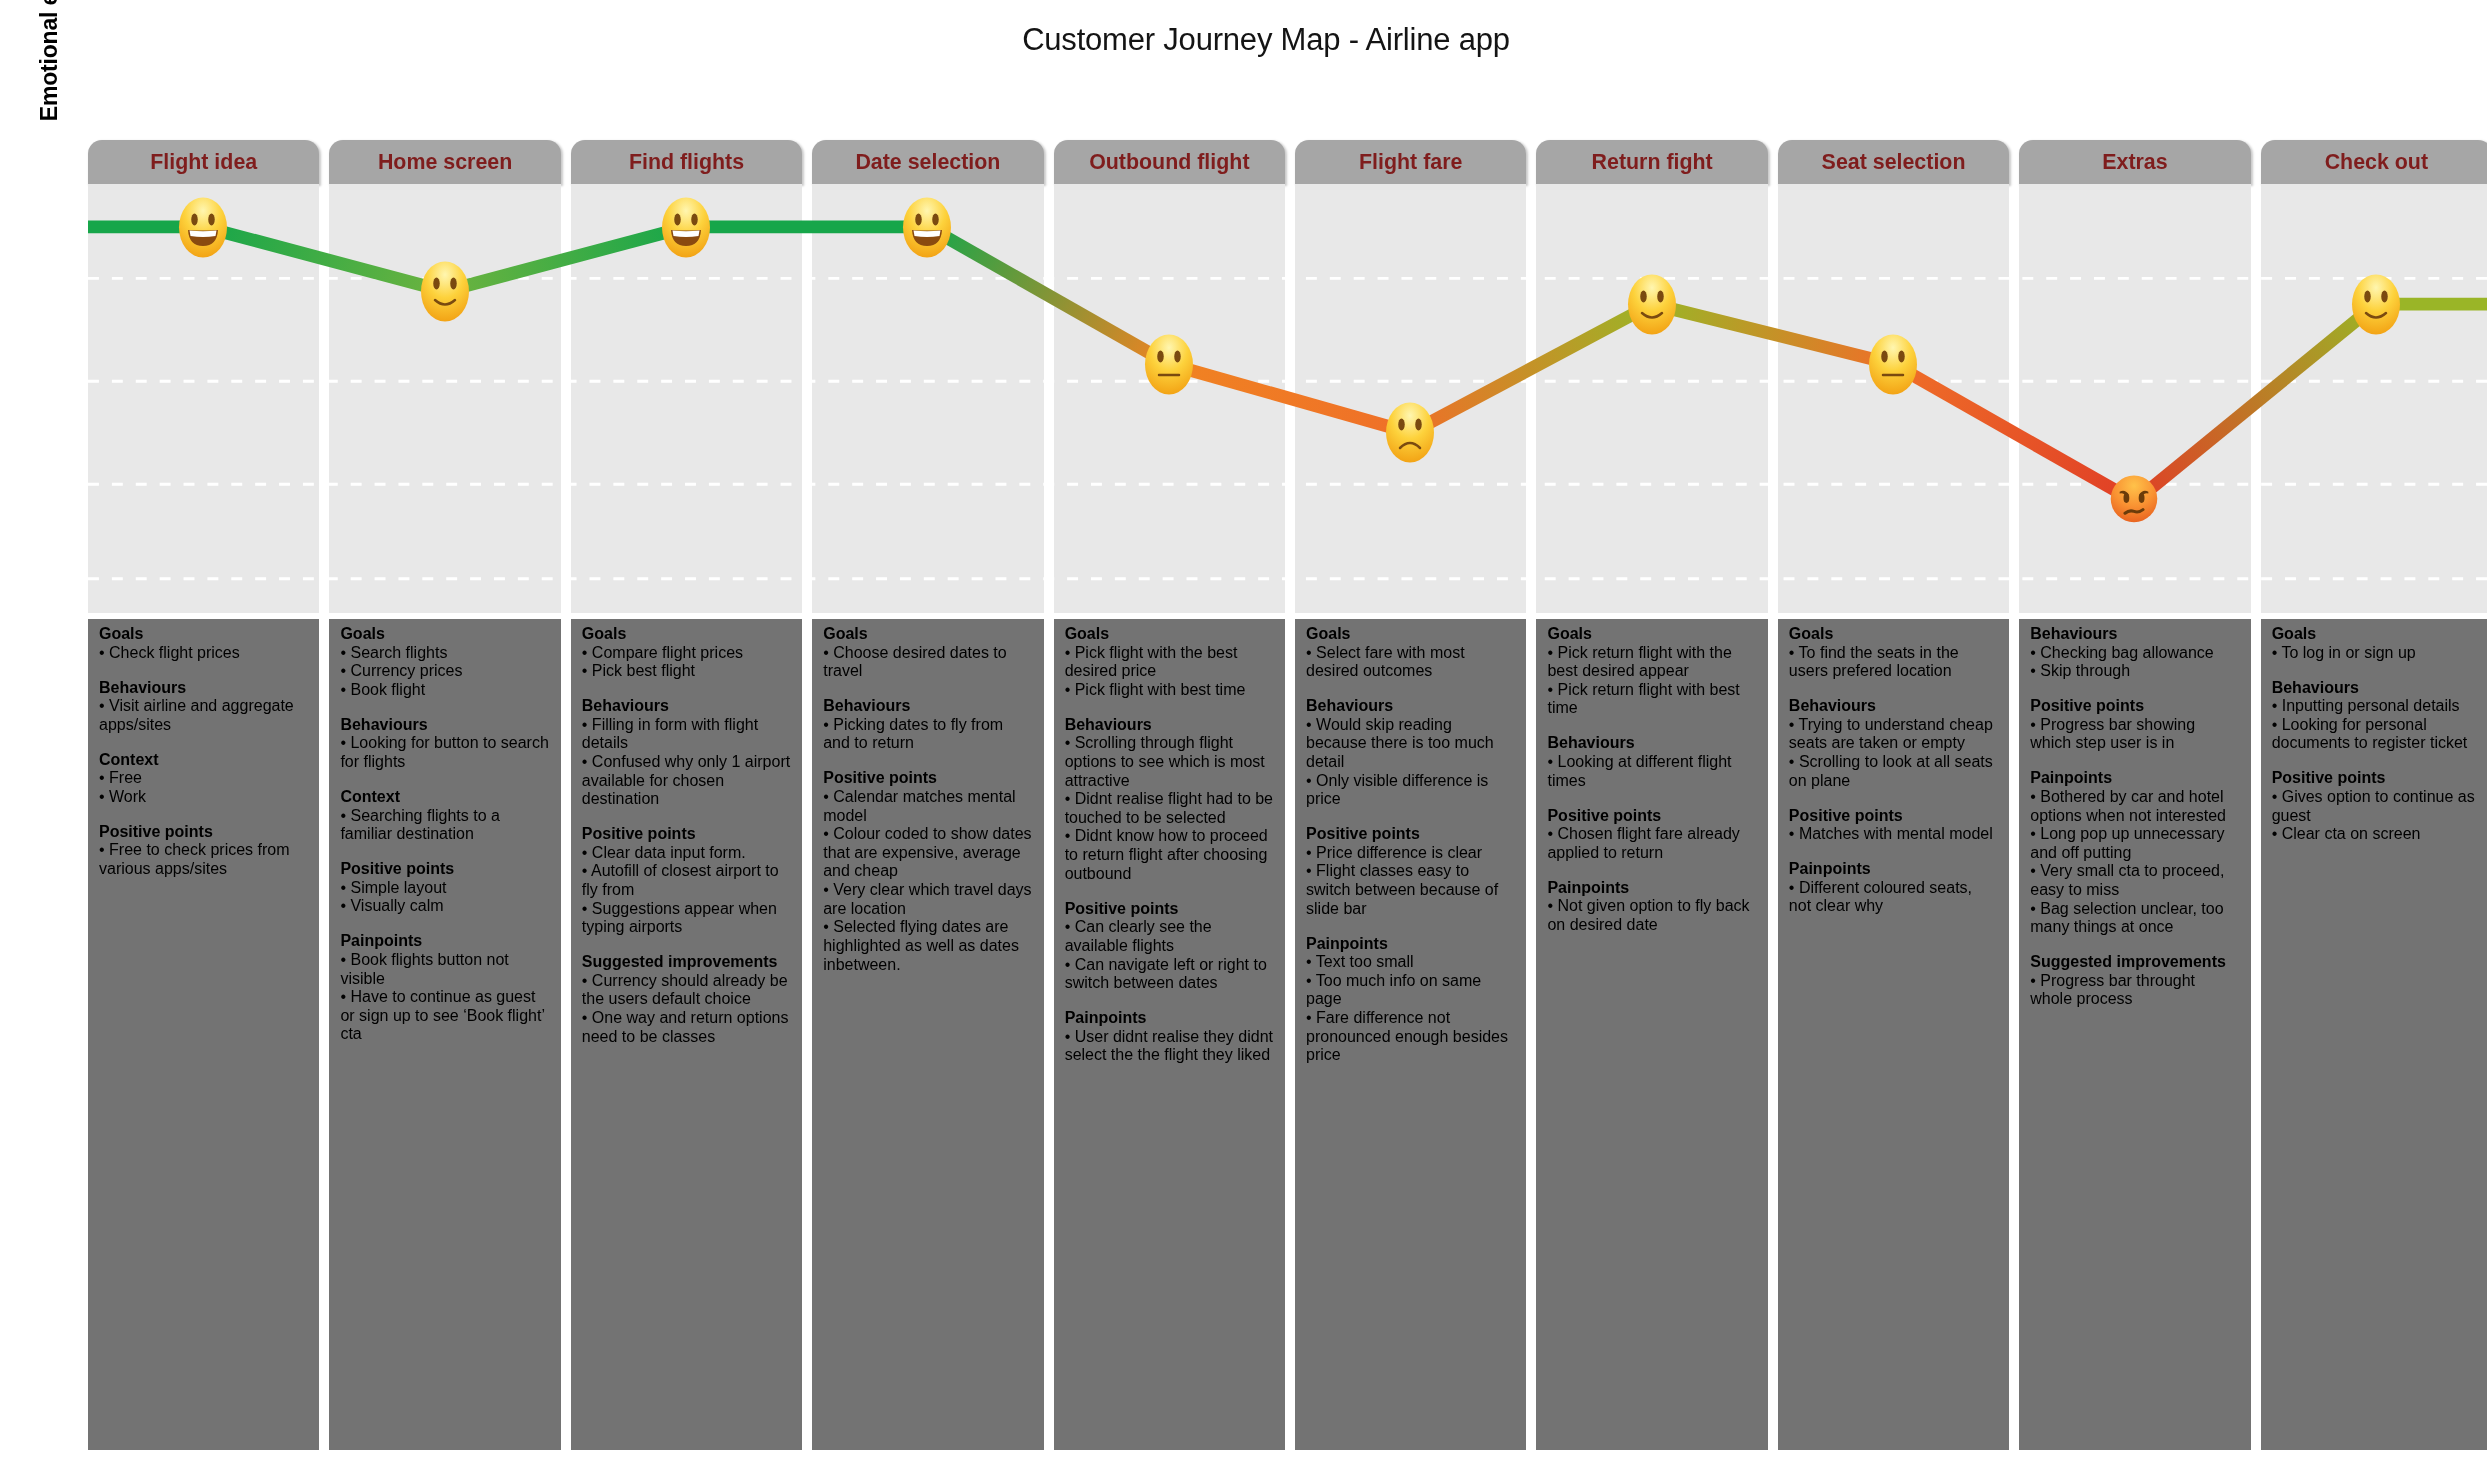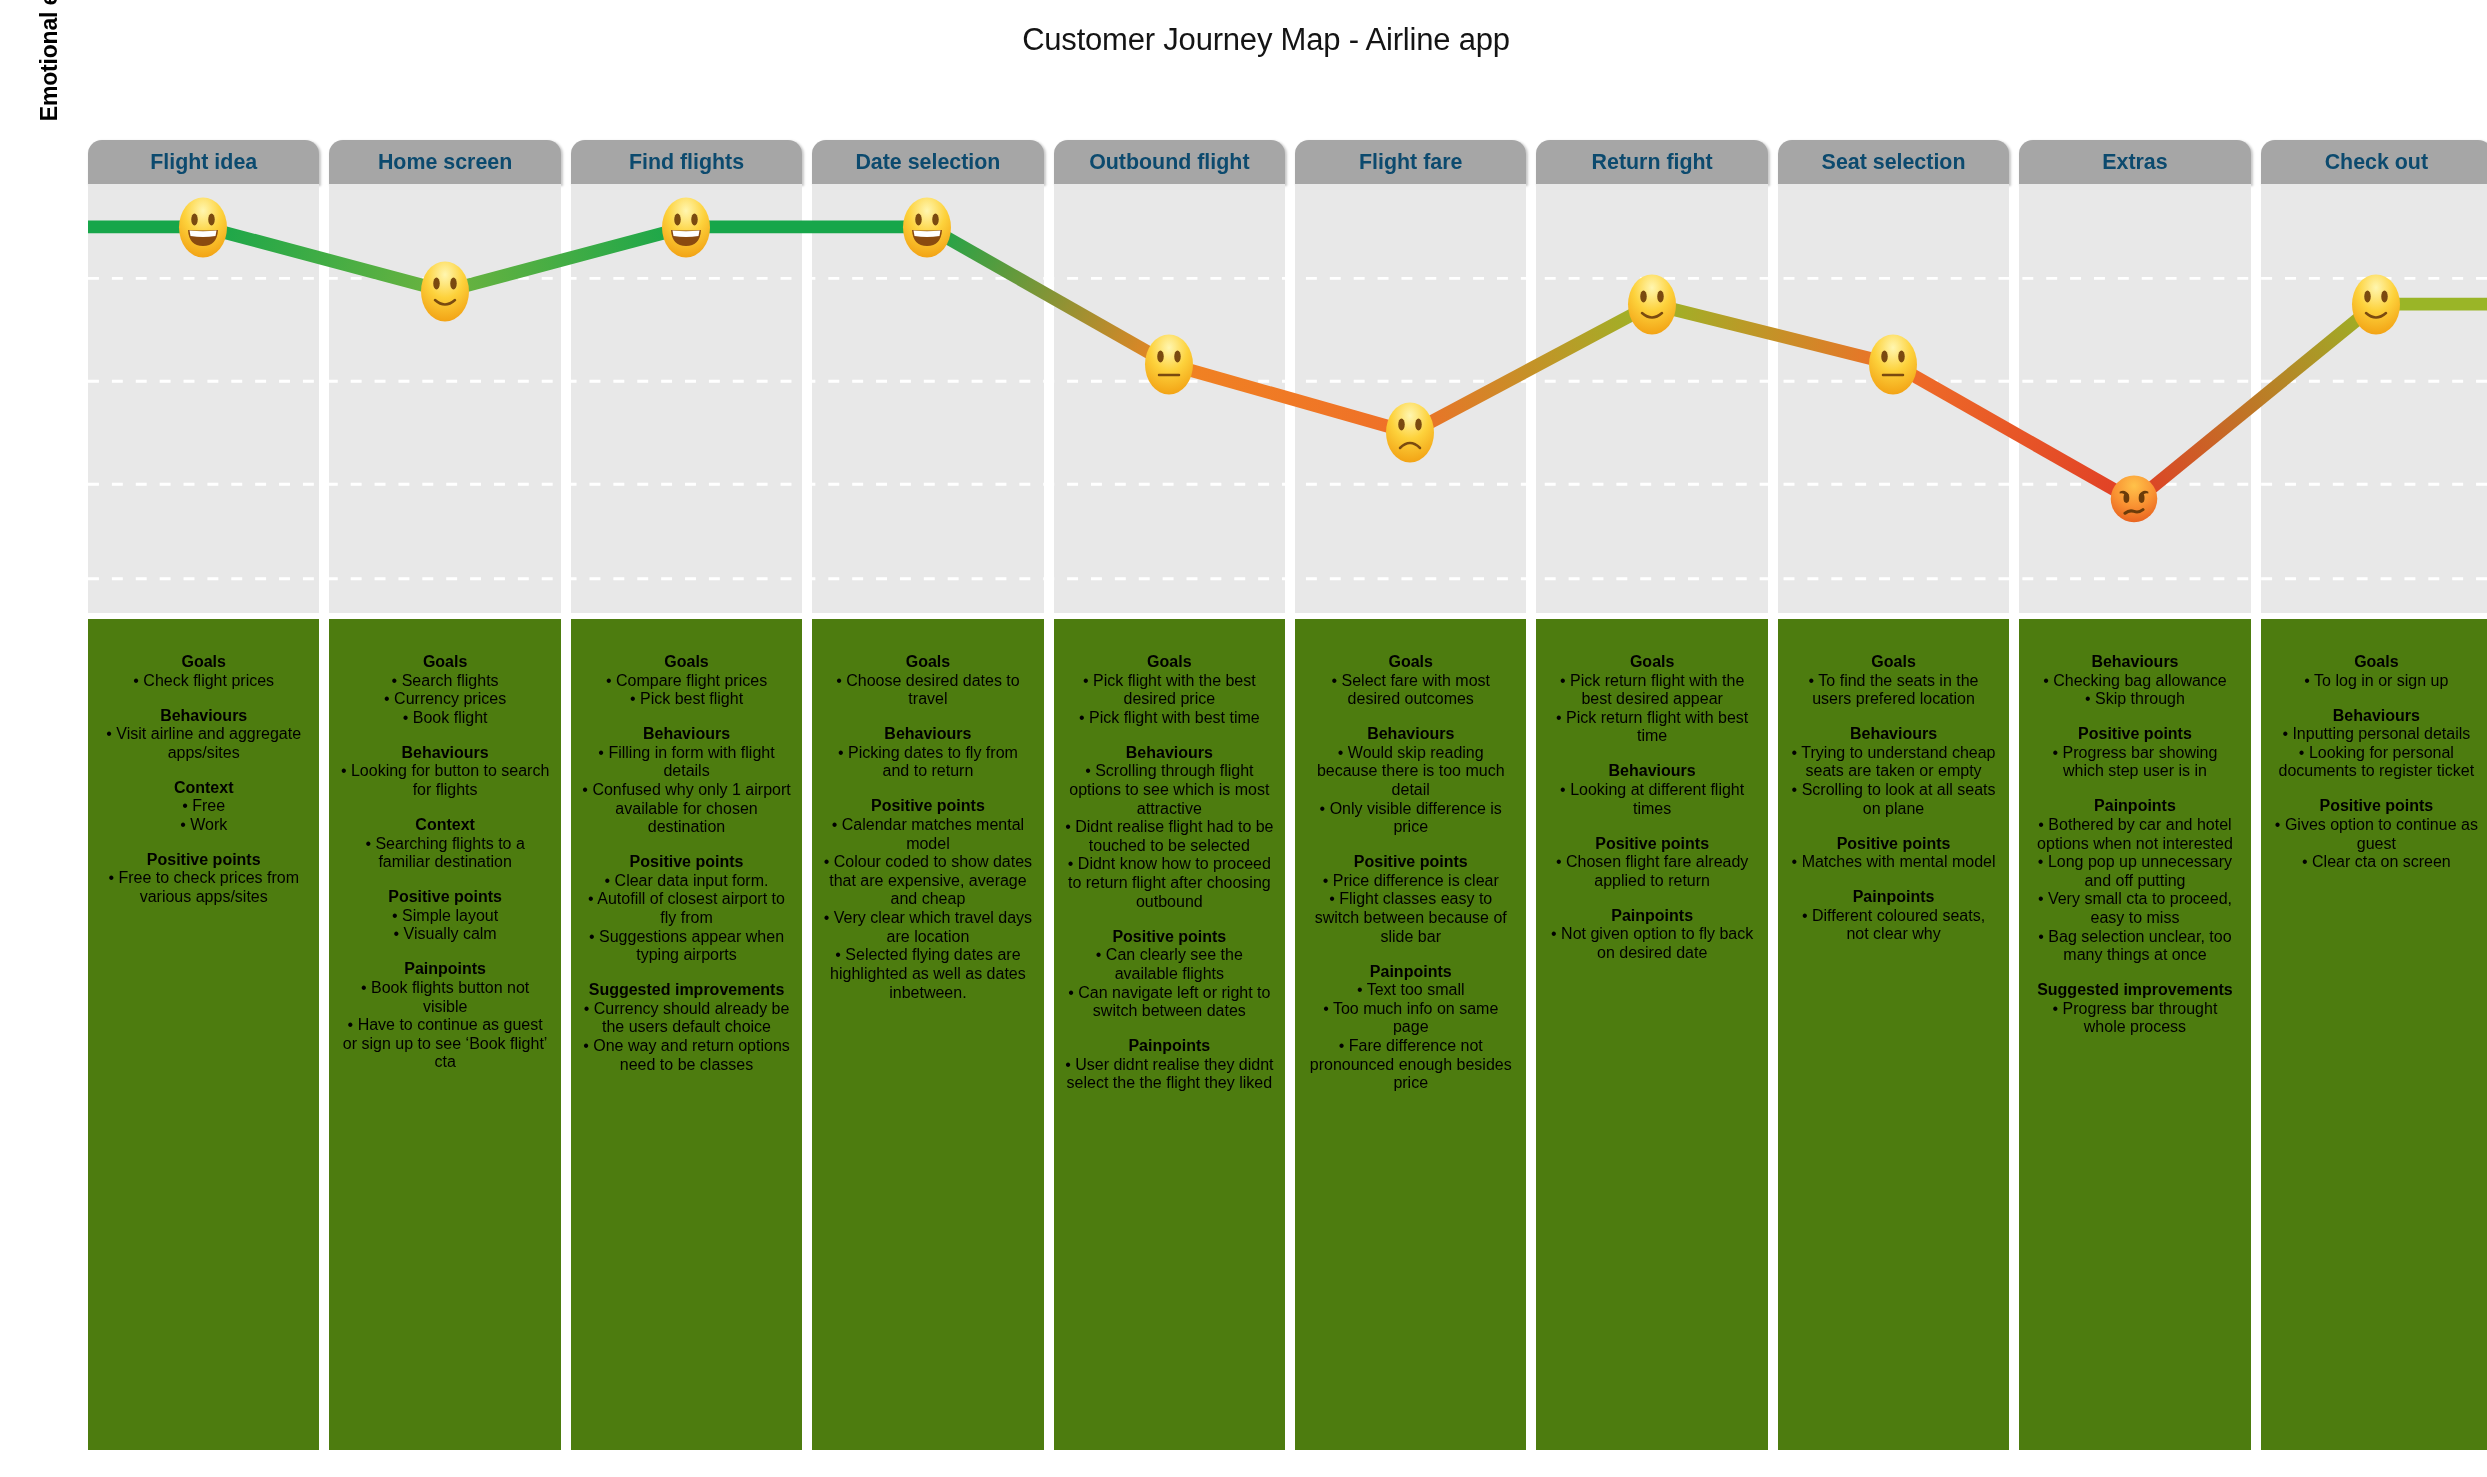--- a/index.html
+++ b/index.html
@@ -27,21 +27,21 @@
     position: absolute;
     top: 140px; left: 88px;
     width: 2404px; height: 44px;
     display: flex; gap: 10px;
   }
   .stage-header {
     flex: 1 1 0;
     background: #a6a6a6;
     border-radius: 14px 14px 0 0;
     display: flex; align-items: center; justify-content: center;
-    font-size: 21.4px; font-weight: bold; color: #0c4a6e;
+    font-size: 21.4px; font-weight: bold; color: #7f1d1d;
     box-shadow: 1.5px 1.5px 2.5px rgba(0,0,0,0.22);
     white-space: nowrap;
   }
 
   
   #chart-band {
     position: absolute;
     top: 184px; left: 88px;
     width: 2404px; height: 429px;
     display: flex; gap: 10px;
@@ -81,24 +81,23 @@
   
   #detail-row {
     position: absolute;
     top: 619px; left: 88px;
     width: 2404px; height: 831px;
     display: flex; gap: 10px;
     z-index: 1;
   }
   .detail-col {
     flex: 1 1 0;
-    background: #4d7c0f;
-    padding: 34px 11px 10px 11px;
+    background: #737373;
+    padding: 6px 11px 10px 11px;
     overflow: hidden;
-    text-align: center;
   }
   .sec-head {
     font-size: 16px;
     font-weight: bold;
     color: #000;
     line-height: 1.16;
     margin-top: 16.4px;
   }
   .sec-head:first-child { margin-top: 0; }
   .bullet-item {

